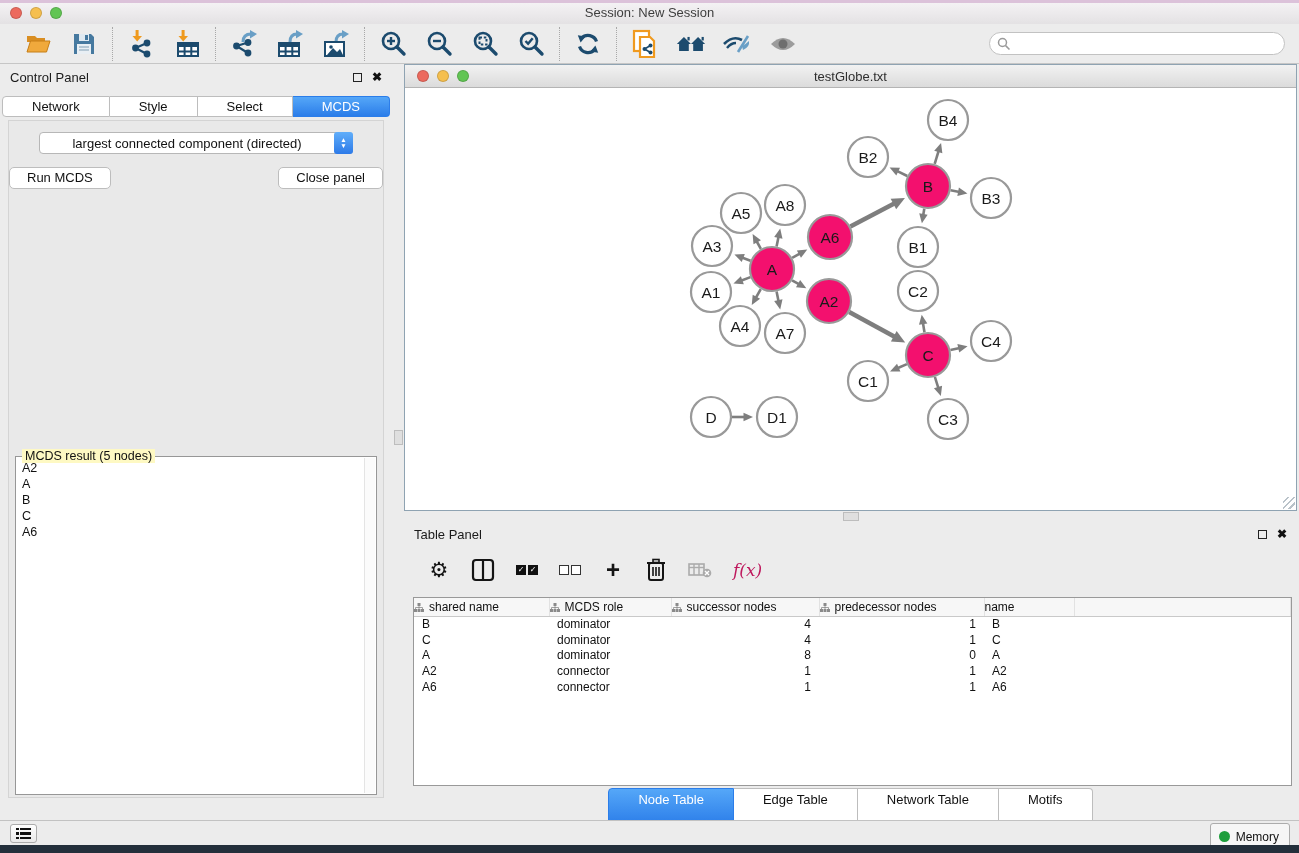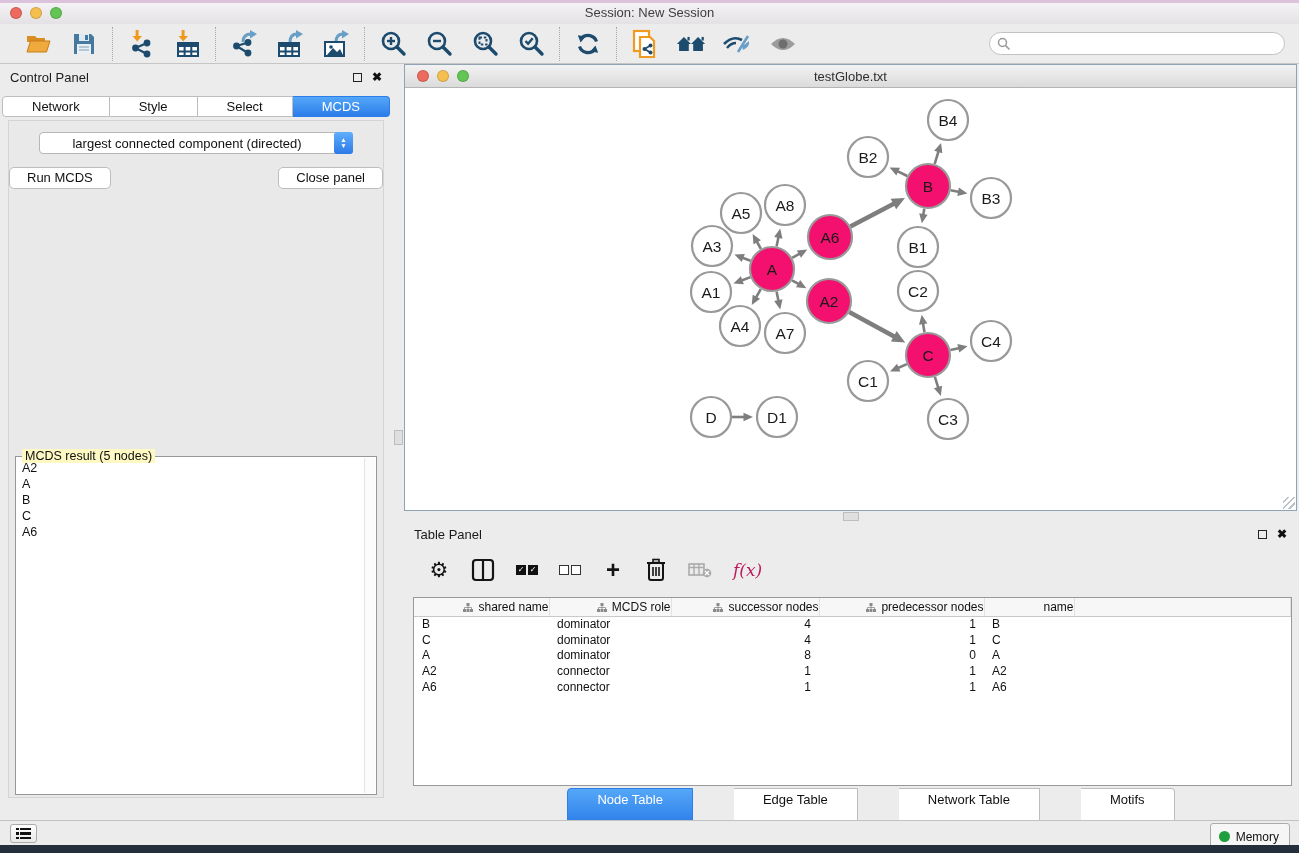--- a/index.html
+++ b/index.html
@@ -87,27 +87,27 @@
   .chk-pair { display:flex; gap:2px; }
   .chk { width:10px; height:10px; background:#111; color:#fff; font-size:8px; line-height:10px; text-align:center; }
   .chk.empty { background:#fff; border:1.5px solid #333; }
   .plus-glyph { font-size:24px; font-weight:bold; line-height:22px; }
   .fx-glyph { font-family:"DejaVu Serif",serif; font-style:italic; font-size:17px; color:#be185d; }
 
   .table-box { position:absolute; left:9px; right:5px; top:76px; height:189px; background:#fff;
     border:1px solid #999; overflow:hidden; }
   table.data { border-collapse:collapse; width:100%; table-layout:fixed; }
   table.data th { height:18px; background:#F7F7F7; border-bottom:1px solid #C9C9C9; border-right:1px solid #E2E2E2;
-    font-size:12px; font-weight:normal; color:#111; text-align:right; overflow:hidden; white-space:nowrap; }
+    font-size:12px; font-weight:normal; color:#111; text-align:left; overflow:hidden; white-space:nowrap; }
   table.data th .hier { vertical-align:-1px; margin-right:5px; }
   table.data td { height:15.8px; font-size:12px; color:#111; padding:0 8px; white-space:nowrap; overflow:hidden; }
   td.al { text-align:left; } td.ar { text-align:right; }
 
   .bottom-tabs { position:absolute; left:0; right:0; top:267px; display:flex; justify-content:center; }
-  .bottom-tabs .seg-tab { height:38px; line-height:21px;margin-left:41px; }
+  .bottom-tabs .seg-tab { height:38px; line-height:21px; }
 
   
   .status-bar { position:absolute; left:0; right:0; bottom:8px; height:25px; background:#ECECEC; border-top:1px solid #C2C2C2; }
   .list-btn { position:absolute; left:10px; top:3px; width:27px; height:19px; border:1px solid #ABABAB;
     border-radius:3px; background:linear-gradient(#FEFEFE,#E9E9E9); display:flex; flex-direction:column;
     justify-content:center; gap:2px; padding:0 5px; }
   .list-line { height:2.5px; background:#111; position:relative; margin-left:4px; }
   .list-line::before { content:""; position:absolute; left:-4px; top:0; width:2.5px; height:2.5px; background:#111; }
   .memory-btn { position:absolute; right:9px; top:2px; height:27px; display:flex; align-items:center; gap:6px;
     padding:0 10px 0 8px; background:#F6F6F6; border:1px solid #ACACAC; border-radius:3px; font-size:12px; color:#111; }

